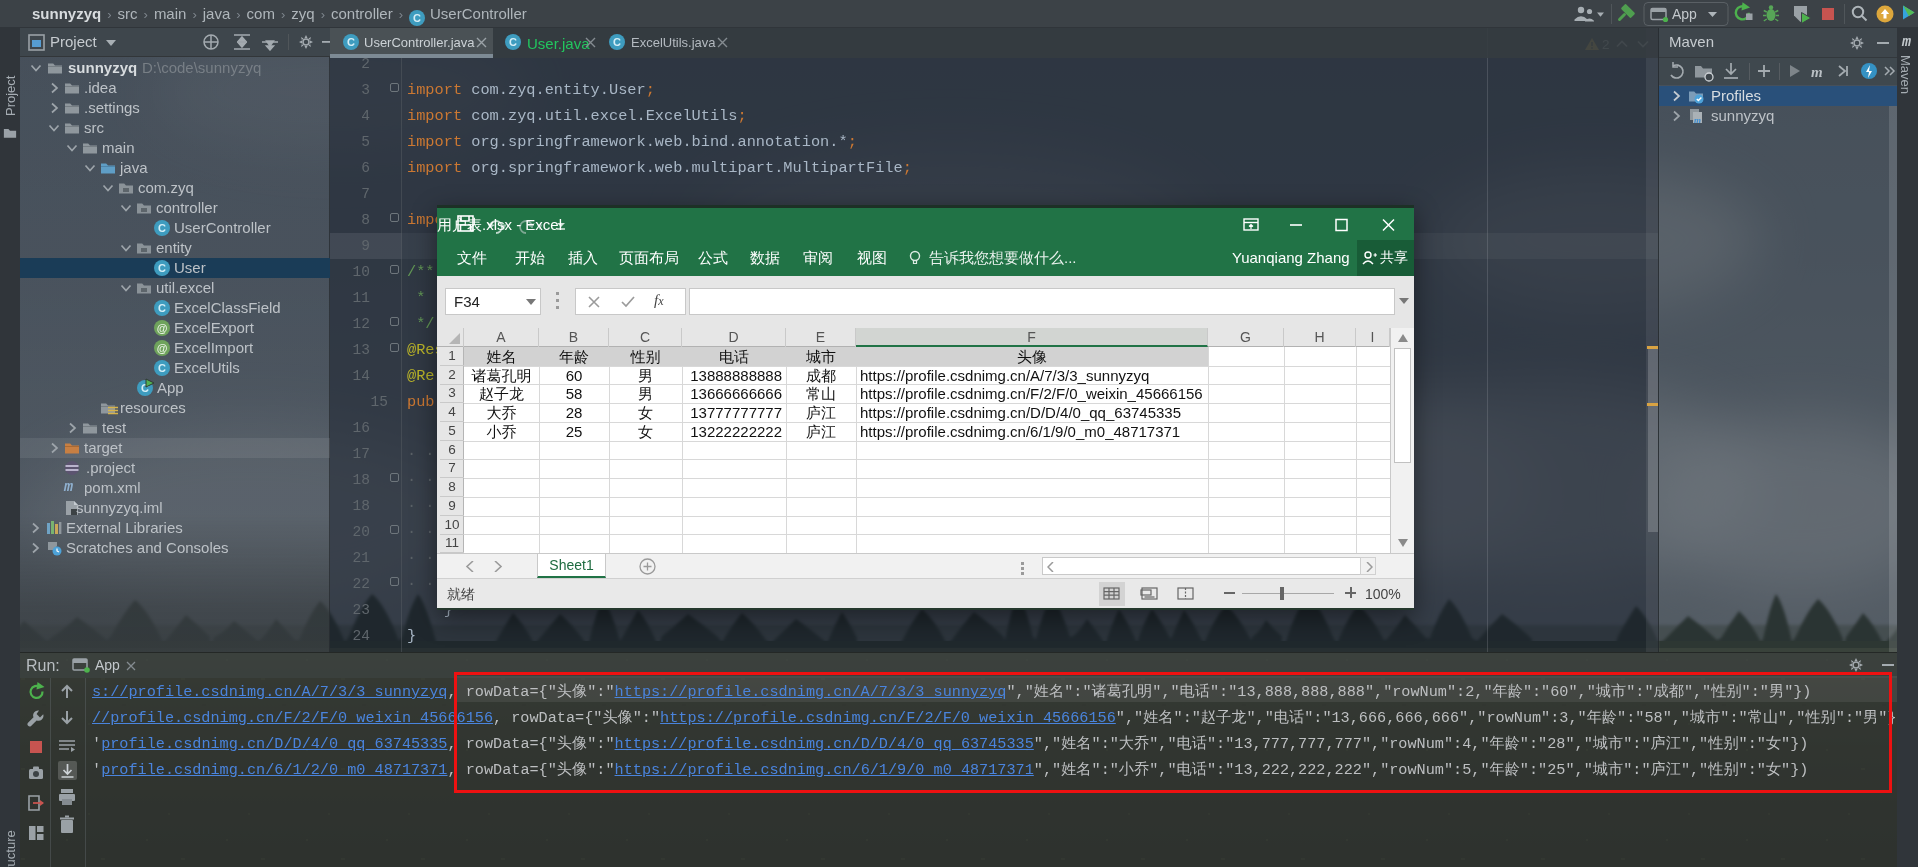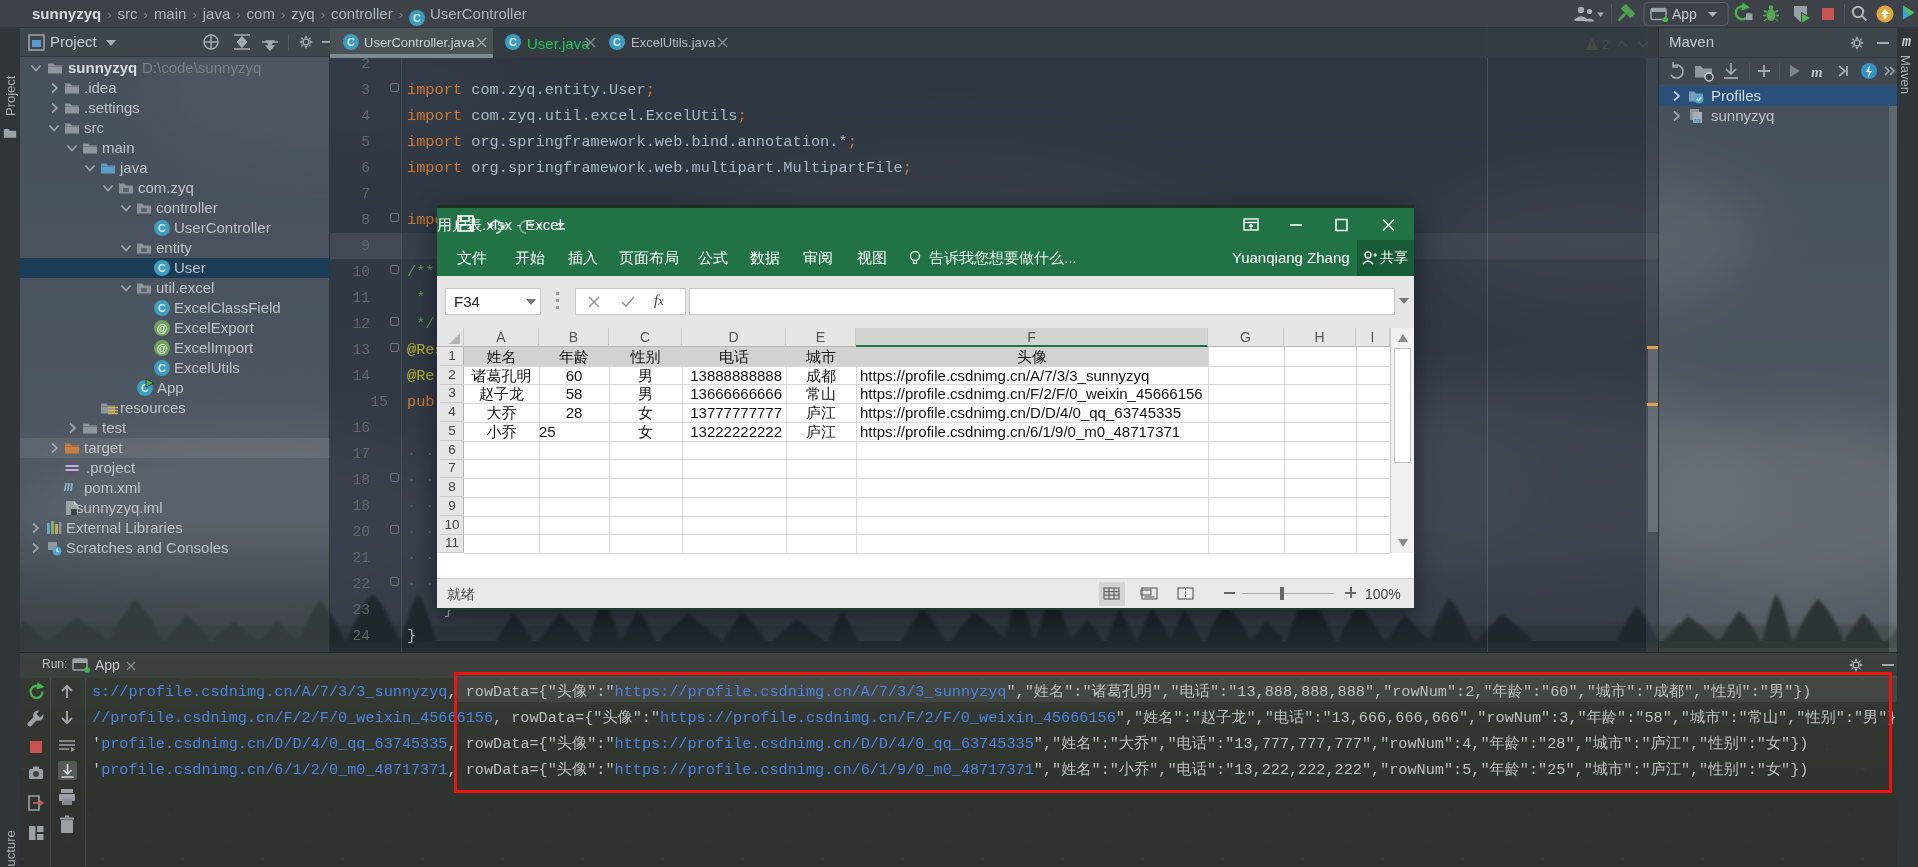--- a/index.html
+++ b/index.html
@@ -36,21 +36,21 @@
 .trow{position:absolute;left:0;width:310px;height:20px;line-height:20px;font-size:15px;color:#bdc2c7;white-space:nowrap}
 .trow .chev{position:absolute;top:3px;width:14px;height:14px;fill:#9da4aa}
 .tico{position:absolute;top:2px;width:16px;height:16px}
 .tlabel{position:absolute;top:0}
 
 .lnum{position:absolute;width:30px;text-align:right;color:#5f666c;font-size:14.5px;font-family:"Liberation Mono",monospace;line-height:26px}
 .cline{position:absolute;left:77px;font-size:15.3px;font-family:"Liberation Mono",monospace;line-height:26px;white-space:pre;color:#a9b7c6}
 .kw{color:#cc7832}.ann{color:#bbb529}.cmt{color:#629755}
 
 .conline{position:absolute;font-size:15.2px;font-family:"Liberation Mono",monospace;line-height:26px;white-space:pre;color:#bdbfc1}
-.clink{color:#4a84dd;}
+.clink{color:#4a84dd;text-decoration:underline}
 </style></head>
 <body>
 <div id="wall">
   <div class="cloud" style="left:480px;top:320px;width:720px;height:250px;background:rgba(220,226,232,0.62)"></div>
   <div class="cloud" style="left:980px;top:385px;width:560px;height:200px;background:rgba(222,228,234,0.65)"></div>
   <div class="cloud" style="left:1330px;top:385px;width:430px;height:195px;background:rgba(220,226,232,0.6)"></div>
   <div class="cloud" style="left:1650px;top:420px;width:300px;height:170px;background:rgba(224,229,234,0.6)"></div>
   <div class="cloud" style="left:30px;top:425px;width:440px;height:185px;background:rgba(210,216,222,0.42)"></div>
   <div class="cloud" style="left:150px;top:30px;width:380px;height:120px;background:rgba(215,220,226,0.22)"></div>
   <div class="cloud" style="left:1430px;top:170px;width:330px;height:140px;background:rgba(222,226,229,0.45)"></div>
@@ -483,21 +483,21 @@
   <svg style="position:absolute;left:29px;top:2px" width="16" height="16" viewBox="0 0 16 16">
         <rect x="2" y="1" width="9" height="11" fill="#8f979d"></rect>
         <rect x="5" y="4" width="9" height="11" fill="#aab1b6"></rect>
         <text x="6" y="15" font-size="9" font-weight="bold" font-style="italic" fill="#3d8fd4" font-family="Liberation Serif">m</text>
       </svg>
   <span style="position:absolute;left:52px;top:1px;font-size:15px;color:#bdc2c7">sunnyzyq</span>
  </div>
 </div>
 <div class="abs" id="console">
  <div class="abs" style="left:0;top:0;width:1898px;height:25px;background:rgba(70,77,80,0.35)"></div>
- <span style="position:absolute;left:22px;top:4px;font-size:12px;color:#b8bdc1">Run:</span>
+ <span style="position:absolute;left:6px;top:4px;font-size:16px;color:#b8bdc1">Run:</span>
  <svg style="position:absolute;left:52px;top:4px" width="18" height="16" viewBox="0 0 18 16">
       <rect x="1" y="2" width="14" height="11" rx="1" fill="none" stroke="#9aa1a6" stroke-width="1.5"></rect>
       <rect x="1" y="2" width="14" height="4" fill="#9aa1a6"></rect>
       <circle cx="15" cy="13" r="2.8" fill="#4db24d"></circle>
     </svg>
  <span style="position:absolute;left:75px;top:4px;font-size:14px;color:#c3c8cc">App</span>
  <svg style="position:absolute;left:106px;top:8px" width="10" height="10" viewBox="0 0 10 10">
       <path d="M1,1 L9,9 M9,1 L1,9" stroke="#858c91" stroke-width="1.3"></path>
     </svg>
  <svg style="position:absolute;left:1828px;top:4px" width="16" height="16" viewBox="0 0 16 16">
@@ -786,34 +786,56 @@
  <div style="position:absolute;left:245px;top:37px;width:100px;height:19px;text-align:right;font-size:15px;color:#111;line-height:19px">13666666666</div>
  <div style="position:absolute;left:349px;top:37px;width:70px;height:19px;text-align:center;font-size:15px;color:#111;line-height:19px">常山</div>
  <div style="position:absolute;left:423px;top:37px;width:348px;height:19px;font-size:15px;color:#111;line-height:19px">https://profile.csdnimg.cn/F/2/F/0_weixin_45666156</div>
  <div style="position:absolute;left:27px;top:56px;width:75px;height:19px;text-align:center;font-size:15px;color:#111;line-height:19px">大乔</div>
  <div style="position:absolute;left:102px;top:56px;width:70px;height:19px;text-align:center;font-size:15px;color:#111;line-height:19px">28</div>
  <div style="position:absolute;left:172px;top:56px;width:73px;height:19px;text-align:center;font-size:15px;color:#111;line-height:19px">女</div>
  <div style="position:absolute;left:245px;top:56px;width:100px;height:19px;text-align:right;font-size:15px;color:#111;line-height:19px">13777777777</div>
  <div style="position:absolute;left:349px;top:56px;width:70px;height:19px;text-align:center;font-size:15px;color:#111;line-height:19px">庐江</div>
  <div style="position:absolute;left:423px;top:56px;width:348px;height:19px;font-size:15px;color:#111;line-height:19px">https://profile.csdnimg.cn/D/D/4/0_qq_63745335</div>
  <div style="position:absolute;left:27px;top:75px;width:75px;height:19px;text-align:center;font-size:15px;color:#111;line-height:19px">小乔</div>
- <div style="position:absolute;left:102px;top:75px;width:70px;height:19px;font-size:15px;color:#111;line-height:19px">25</div>
+ <div style="position:absolute;left:102px;top:75px;width:70px;height:19px;text-align:center;font-size:15px;color:#111;line-height:19px">25</div>
  <div style="position:absolute;left:172px;top:75px;width:73px;height:19px;text-align:center;font-size:15px;color:#111;line-height:19px">女</div>
  <div style="position:absolute;left:245px;top:75px;width:100px;height:19px;text-align:right;font-size:15px;color:#111;line-height:19px">13222222222</div>
  <div style="position:absolute;left:349px;top:75px;width:70px;height:19px;text-align:center;font-size:15px;color:#111;line-height:19px">庐江</div>
  <div style="position:absolute;left:423px;top:75px;width:348px;height:19px;font-size:15px;color:#111;line-height:19px">https://profile.csdnimg.cn/6/1/9/0_m0_48717371</div>
 </div>
 <div class="abs" style="left:953px;top:123px;width:24px;height:225px;background:#f1f1f1;border-left:1px solid #c9c9c9">
  <svg style="position:absolute;left:7px;top:6px" width="10" height="8" viewBox="0 0 10 8">
         <path d="M5,0 L10,8 L0,8 Z" fill="#8a8a8a"></path>
       </svg>
  <div style="position:absolute;left:3px;top:20px;width:17px;height:115px;background:#fff;border:1px solid #c1c1c1"></div>
  <svg style="position:absolute;left:7px;top:211px" width="10" height="8" viewBox="0 0 10 8">
         <path d="M5,8 L10,0 L0,0 Z" fill="#8a8a8a"></path>
       </svg>
+</div>
+<div class="abs" style="left:0;top:348px;width:977px;height:25px;background:#f1f1f1;border-top:1px solid #c9c9c9">
+ <svg style="position:absolute;left:28px;top:7px" width="40" height="11" viewBox="0 0 40 11">
+        <path d="M8,0 L2,5.5 L8,11" fill="none" stroke="#9a9a9a" stroke-width="1.6"></path>
+        <path d="M30,0 L36,5.5 L30,11" fill="none" stroke="#9a9a9a" stroke-width="1.6"></path>
+      </svg>
+ <div style="position:absolute;left:100px;top:0;width:69px;height:24px;background:#fff;border-left:1px solid #c9c9c9;border-right:1px solid #c9c9c9;border-bottom:2px solid #217346;text-align:center;font-size:14px;color:#1e6b40;line-height:22px">Sheet1</div>
+ <svg style="position:absolute;left:202px;top:4px" width="17" height="17" viewBox="0 0 17 17">
+        <circle cx="8.5" cy="8.5" r="7.5" fill="none" stroke="#9a9a9a" stroke-width="1.3"></circle>
+        <path d="M8.5,4.5 l0,8 M4.5,8.5 l8,0" stroke="#9a9a9a" stroke-width="1.3"></path>
+      </svg>
+ <div style="position:absolute;left:584px;top:8px;width:2.5px;height:2.5px;background:#9a9a9a;box-shadow:0 5px 0 #9a9a9a,0 10px 0 #9a9a9a"></div>
+ <div style="position:absolute;left:605px;top:3px;width:319px;height:18px;background:#fff;border:1px solid #c9c9c9">
+        <svg style="position:absolute;left:4px;top:4px" width="8" height="10" viewBox="0 0 8 10">
+          <path d="M6,0 L1,5 L6,10" fill="none" stroke="#9a9a9a" stroke-width="1.5"></path>
+        </svg>
+      </div>
+      <div style="position:absolute;left:923px;top:3px;width:16px;height:18px;background:#f1f1f1;border:1px solid #d0d0d0">
+        <svg style="position:absolute;left:4px;top:4px" width="8" height="10" viewBox="0 0 8 10">
+          <path d="M2,0 L7,5 L2,10" fill="none" stroke="#9a9a9a" stroke-width="1.5"></path>
+        </svg>
+      </div>
 </div>
 <div class="abs" style="left:0;top:373px;width:977px;height:30px;background:#e9e9e9;border-top:1px solid #d0d0d0;font-size:14px;color:#444">
  <span style="position:absolute;left:10px;top:7px">就绪</span>
  <div style="position:absolute;left:662px;top:3px;width:26px;height:24px;background:#d3d3d3"></div>
  <svg style="position:absolute;left:666px;top:8px" width="110" height="14" viewBox="0 0 110 14">
         <g stroke="#666" stroke-width="1.2" fill="none">
           <rect x="1" y="1" width="15" height="11"></rect>
           <path d="M1,4.6 l15,0 M1,8.2 l15,0 M6,1 l0,11 M11,1 l0,11"></path>
         </g>
         <g stroke="#666" stroke-width="1.2" fill="none" transform="translate(38,0)">

